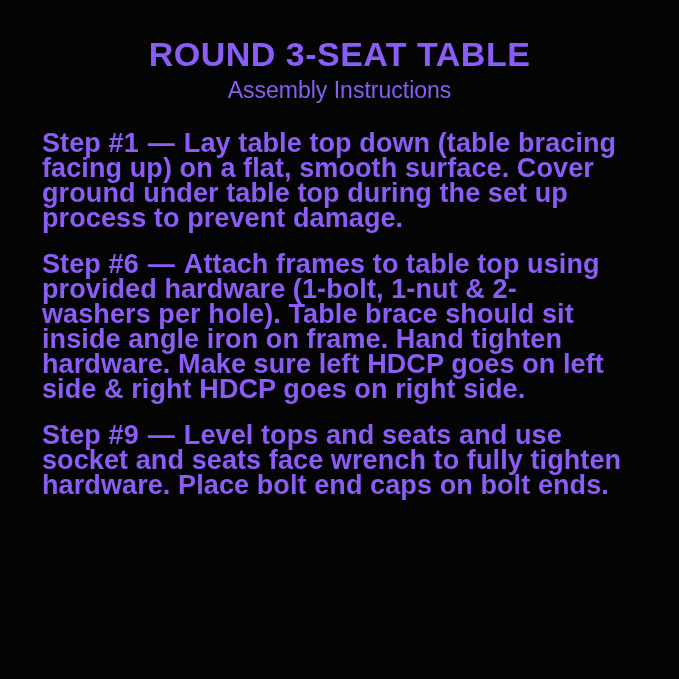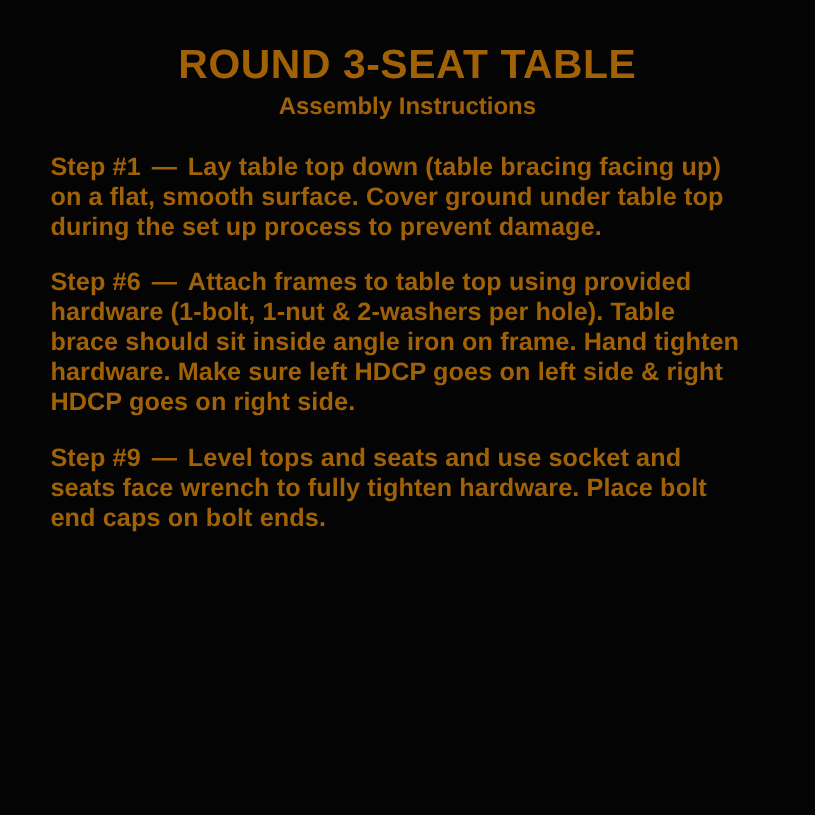--- a/index.html
+++ b/index.html
@@ -4,48 +4,48 @@
 <style>
   html, body {
     margin: 0;
     padding: 0;
   }
   .poster {
     position: relative;
     width: 679px;
     height: 679px;
     background: #040404;
-    color: #a16207;
+    color: #8b5cf6;
     font-family: "Liberation Sans", "DejaVu Sans", sans-serif;
     font-weight: bold;
     overflow: hidden;
     box-sizing: border-box;
   }
   .header {
     text-align: center;
     padding-top: 36px;
   }
   .title {
     font-size: 34px;
     font-weight: 800;
     letter-spacing: 0.5px;
     line-height: 1.1;
     margin: 0;
   }
   .subtitle {
-    font-size: 20px;
-    font-weight: bold;
+    font-size: 23px;
+    font-weight: normal;
     line-height: 1.2;
     margin: 4px 0 0 0;
   }
   .steps {
     margin: 26px 40px 0 42px;
   }
   .step {
-    font-size: 21px;
+    font-size: 27px;
     line-height: 25px;
     margin: 0 16px 21px 0;
     letter-spacing: 0.1px;
   }
   .step-dash {
     display: inline-block;
     margin: 0 9px;
   }
 </style>
 </head>

